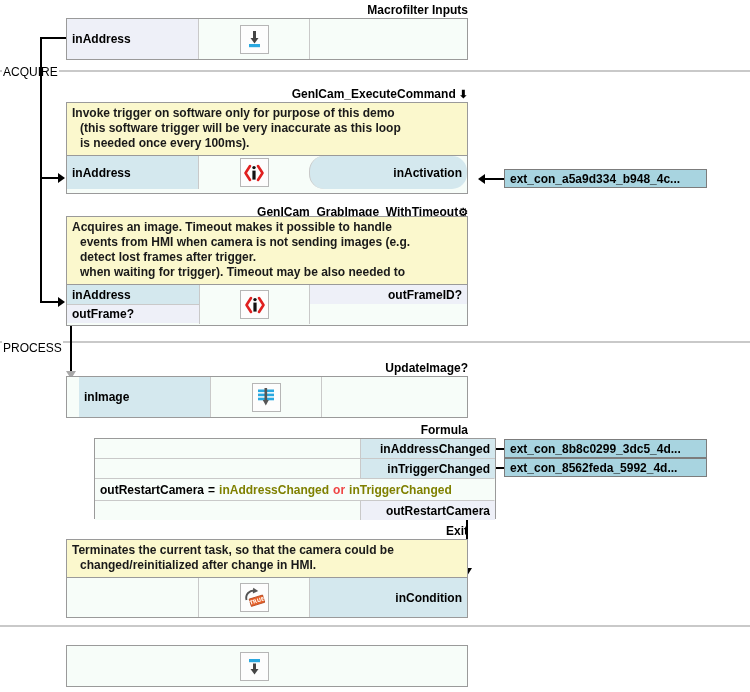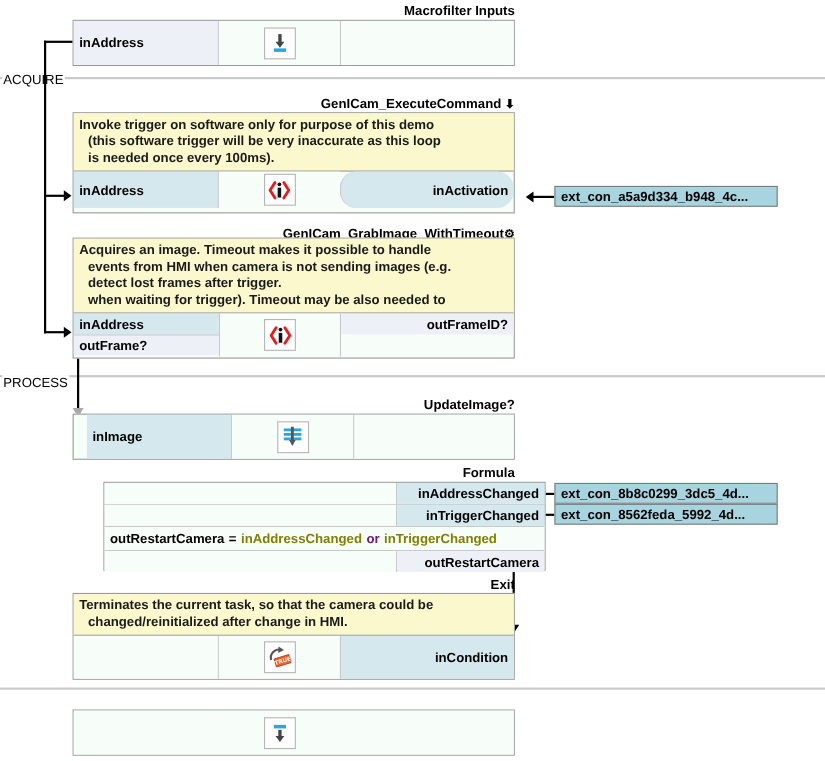--- a/index.html
+++ b/index.html
@@ -61,21 +61,21 @@
   .arrow-d-hollow{position:absolute;width:0;height:0;border-left:5px solid transparent;
            border-right:5px solid transparent;border-top:8px solid #a8a8a8;}
 
   
   .formula-row{display:flex;align-items:center;height:23px;background:#f7fdf9;
                padding-left:5px;font-weight:bold;font-size:12px;white-space:nowrap;
                border-right:1px solid transparent;}
   .f-out{color:#000;}
   .f-eq{color:#000;}
   .f-var{color:#7f8000;}
-  .f-op{color:#701a75;text-align:center;}
+  .f-op{color:#ef4444;text-align:center;}
 
   .title-adorn{font-size:11px;vertical-align:baseline;}
 </style>
 </head>
 <body>
 
 <div class="canvas">
 
   <div class="sep" style="top:70px;"></div>
   <div class="sep-label" style="left:2px;top:65px;">ACQUIRE</div>

